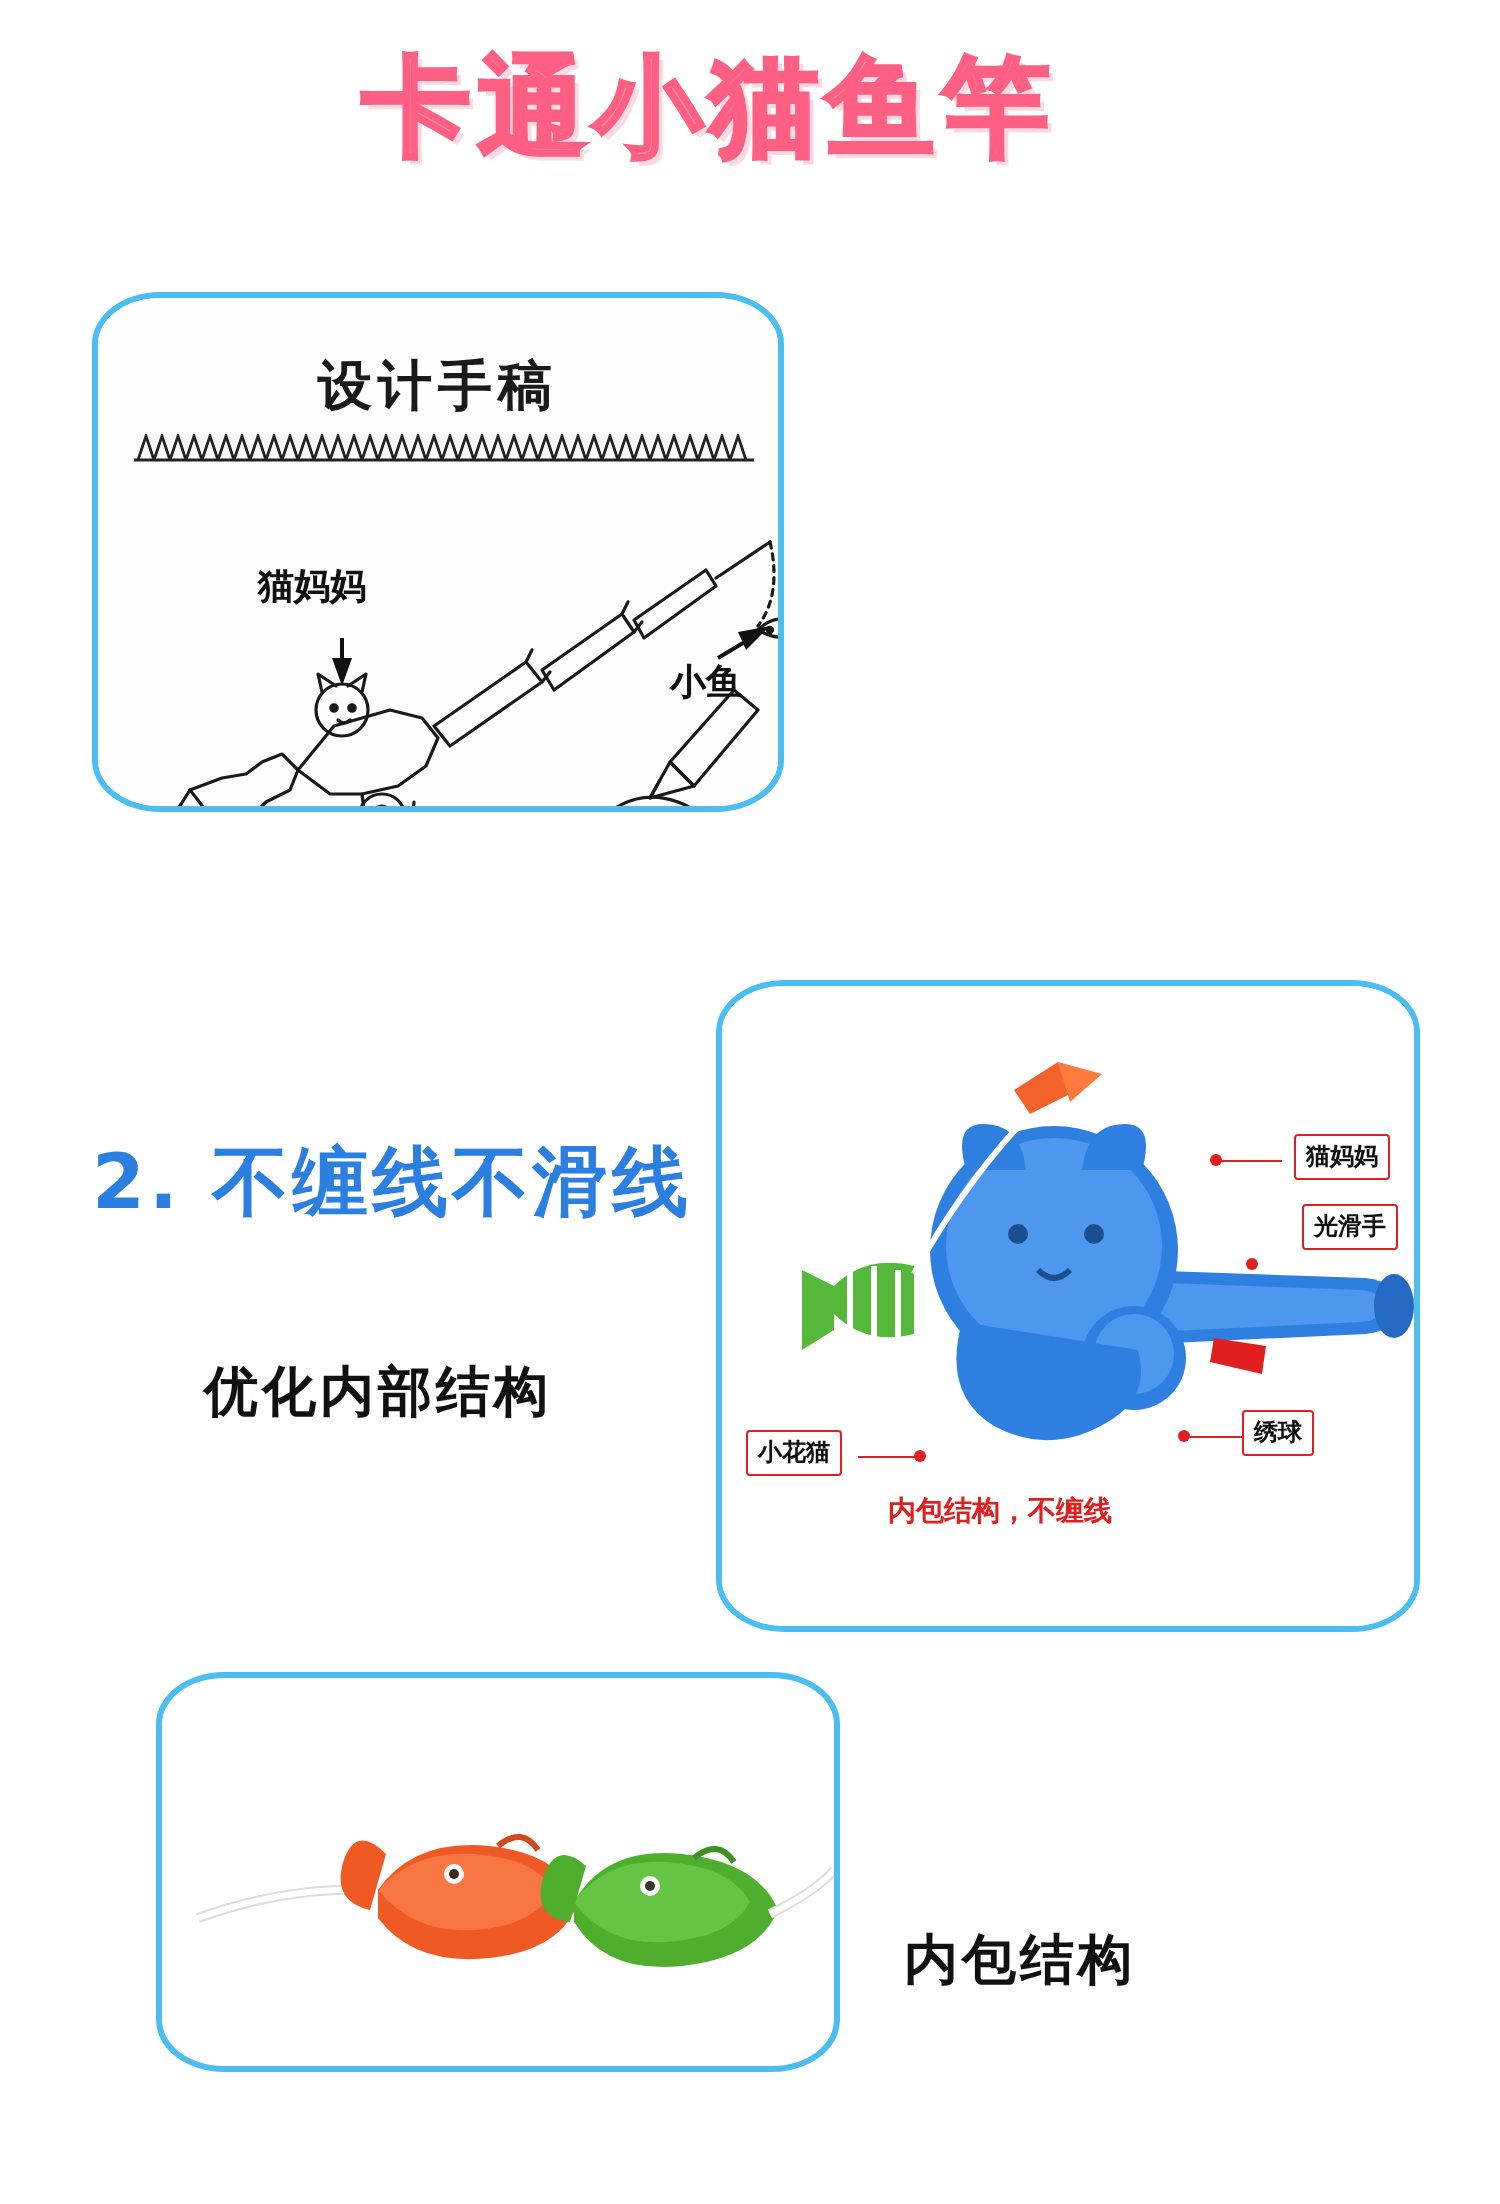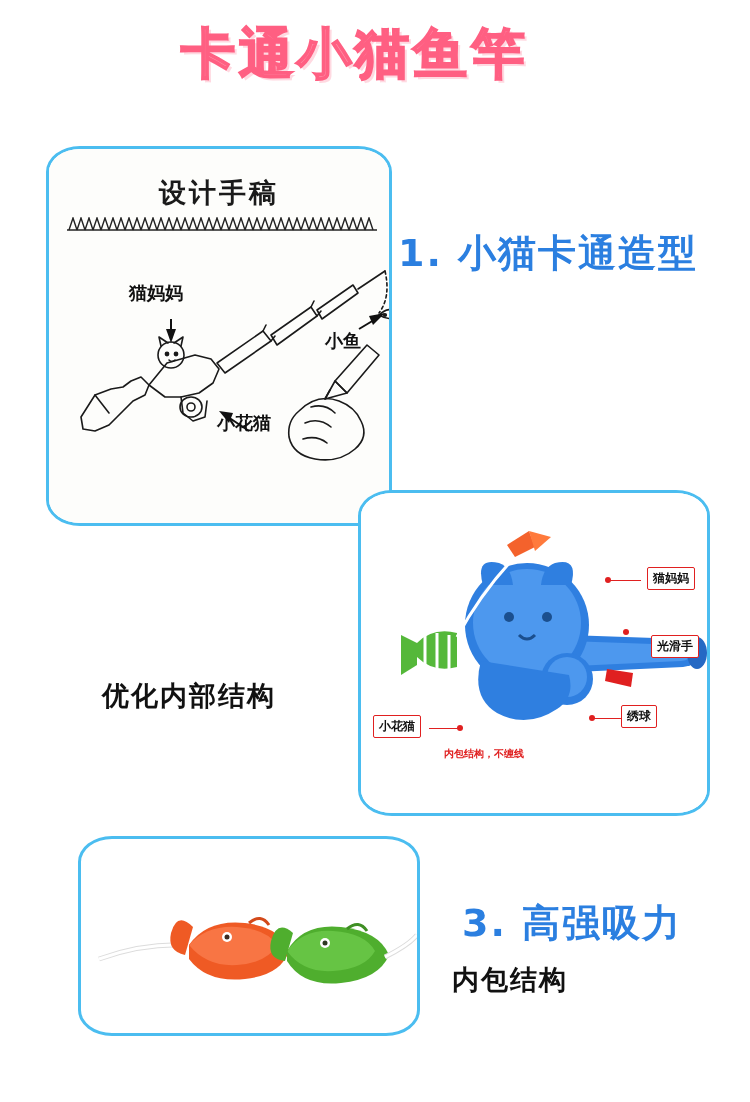--- a/index.html
+++ b/index.html
@@ -34,42 +34,42 @@
   
   .frame {
     position: absolute;
     border: 3px solid #4bbdf0;
     border-radius: 34px / 26px;
     background: #ffffff;
     overflow: hidden;
   }
 
   
-  #frame1 { left: 46px; top: 146px; width: 346px; height: 380px; }
+  #frame1 { left: 46px; top: 146px; width: 346px; height: 260px; }
   .sketch-bg {
     position: absolute; inset: 0;
     background: #fdfdfb;
   }
   .sketch-title {
     position: absolute; top: 26px; left: 0; width: 100%;
     text-align: center;
     font-size: 27px; font-weight: bold; color: #1a1a1a;
     letter-spacing: 3px;
   }
   .spiral {
     position: absolute; top: 68px; left: 18px; width: 310px; height: 16px;
   }
   .rod-svg { position: absolute; left: 0; top: 0; }
   .sk-label {
     position: absolute;
     font-size: 18px; font-weight: bold; color: #111;
     white-space: nowrap;
   }
   #sk-mom  { left: 80px;  top: 132px; }
-  #sk-fish { left: 276px; top: 180px; }
+  #sk-fish { left: 286px; top: 180px; }
   #sk-cat  { left: 168px; top: 262px; }
 
   
   .blue-head {
     position: absolute;
     color: #2b7fe0;
     font-size: 38px;
     font-weight: bold;
     letter-spacing: 2px;
     white-space: nowrap;
@@ -96,23 +96,23 @@
     position: absolute;
     border: 1px solid #e02020;
     color: #111;
     background: #fff;
     font-size: 12px;
     font-weight: bold;
     padding: 2px 5px;
     border-radius: 2px;
     white-space: nowrap;
   }
-  .callout.red-text { color: #e02020; border: none; background: transparent; font-size: 10px; }
+  .callout.red-text { color: #e02020; border: none; background: transparent; font-size: 14px; }
   #c-mom   { right: 12px; top: 74px; }
-  #c-hand  { right: 8px;  top: 142px; }
+  #c-hand  { right: 8px;  top: 109px; }
   #c-ball  { right: 50px; top: 212px; }
   #c-cat   { left: 12px;  top: 222px; }
   #c-note  { left: 78px;  top: 252px; }
 
   
   #frame3 { left: 78px; top: 836px; width: 342px; height: 200px; }
   #head3 { left: 462px; top: 898px; }
   #sub3  { left: 452px; top: 962px; }
 
   .dot {
@@ -231,22 +231,22 @@
         <line x1="200" y1="282" x2="176" y2="266"></line>
         <polygon points="170,262 184,264 180,274" stroke="none"></polygon>
       </g>
     </svg>
 
     <div class="sk-label" id="sk-mom">猫妈妈</div>
     <div class="sk-label" id="sk-fish">小鱼</div>
     <div class="sk-label" id="sk-cat">小花猫</div>
   </div>
 
-  <div class="blue-head" id="head1">1. 小猫卡通造型</div>
-
+
+  <div class="blue-head" id="head2">2. 不缠线不滑线</div>
   <div class="black-sub" id="sub2b">优化内部结构</div>
 
   <div class="frame" id="frame2">
     <div class="toy-bg"></div>
 
     <svg width="352" height="326" viewBox="0 0 352 326" style="position:absolute;left:0;top:0;">
 
       <path d="M150 140 L322 146 q16 2 16 14 q0 12 -16 14 L150 182 Z" fill="#2f7fe0"></path>
       <path d="M150 146 L320 152 q10 1 10 8 q0 7 -10 8 L150 176 Z" fill="#4d98ee"></path>
 
@@ -316,16 +316,15 @@
       <path d="M212 94 q-16 -14 -22 8 q-4 18 14 20 Z" fill="#4fae2e"></path>
       <circle cx="244" cy="104" r="5" fill="#ffffff"></circle>
       <circle cx="244" cy="104" r="2.5" fill="#2e3b22"></circle>
       <path d="M266 90 q12 -10 20 2" fill="none" stroke="#3f8f24" stroke-width="3"></path>
 
       <path d="M304 118 Q328 106 336 96" fill="none" stroke="#dcdcdc" stroke-width="5"></path>
       <path d="M304 118 Q328 106 336 96" fill="none" stroke="#ffffff" stroke-width="3"></path>
     </svg>
   </div>
 
-  <div class="blue-head" id="head3">3. 高强吸力</div>
   <div class="black-sub" id="sub3">内包结构</div>
 
 </div>
 
 </body></html>

